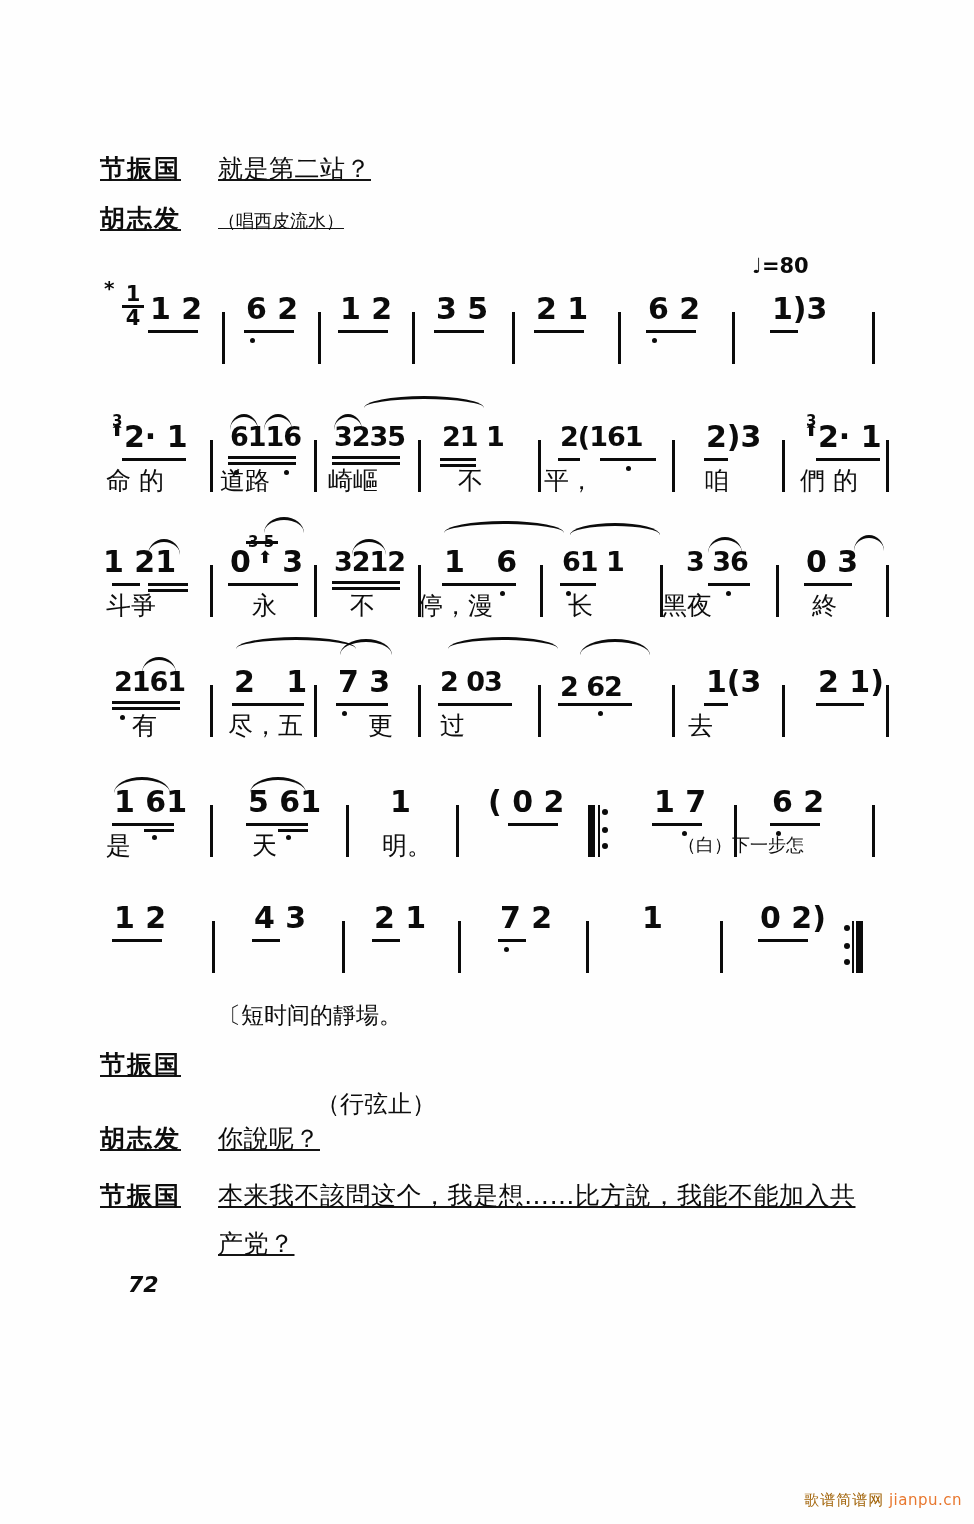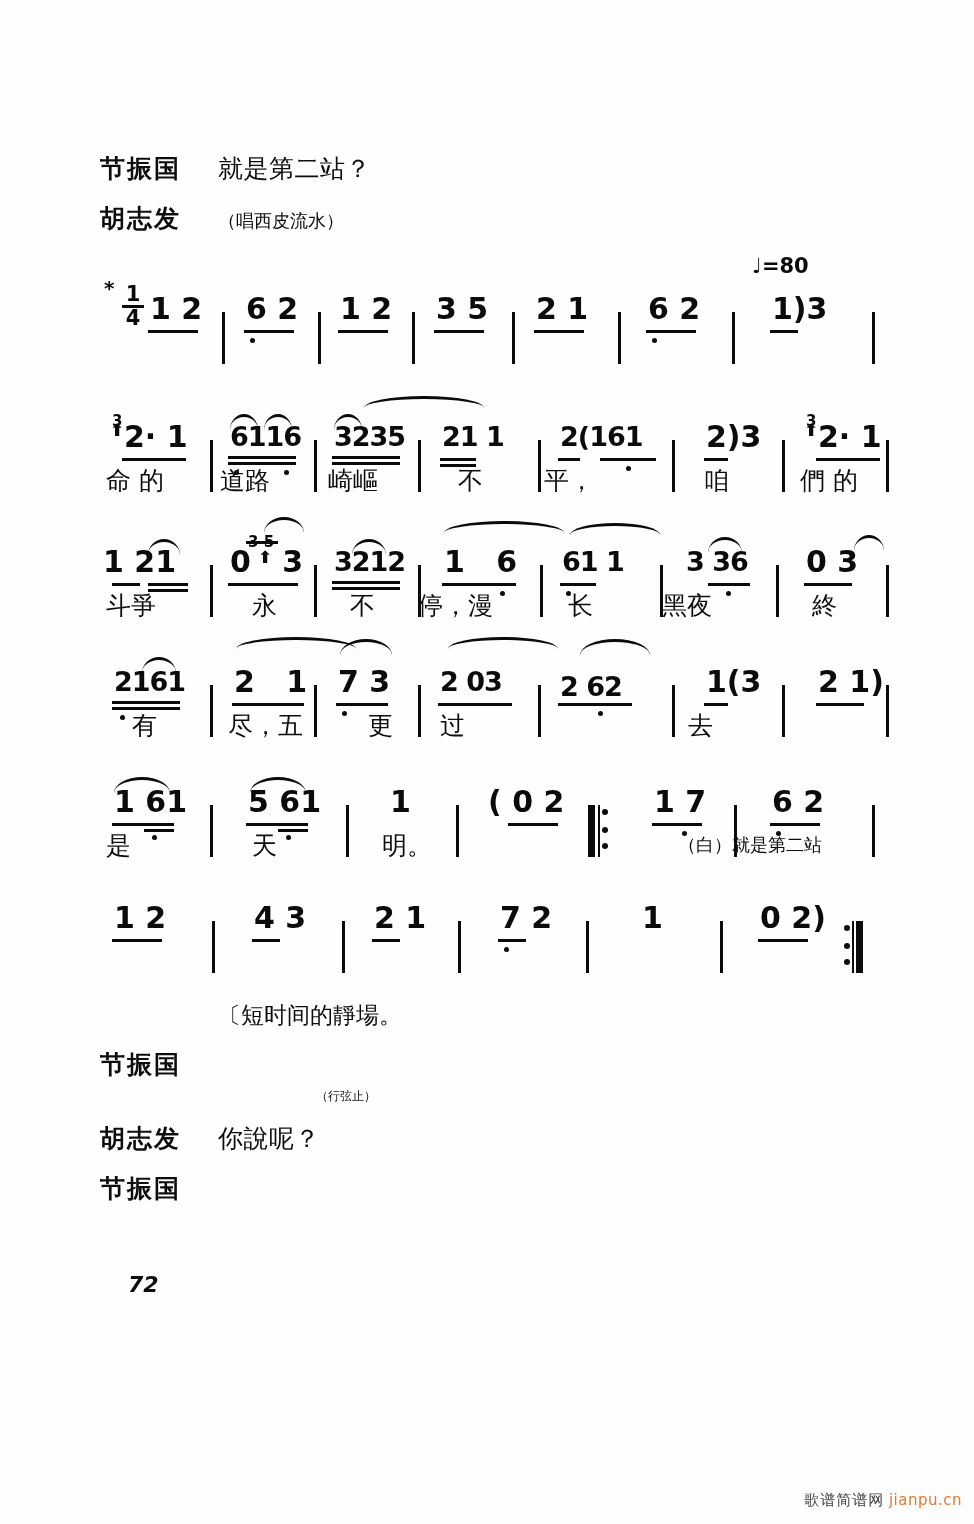--- a/index.html
+++ b/index.html
@@ -17,20 +17,21 @@
     height: 1524px;
     background: #fefefe;
     overflow: hidden;
   }
 
   
   .dlg-row {
     position: absolute;
     display: flex;
     align-items: baseline;
+    text-decoration: underline;
   }
   .speaker {
     width: 118px;
     flex: 0 0 118px;
     font-weight: bold;
     font-size: 25px;
     letter-spacing: 2px;
     color: #0d0d0d;
   }
   .speech {
@@ -179,21 +180,21 @@
     font-style: italic;
     color: #0d0d0d;
   }
   #watermark {
     position: absolute;
     right: 12px;
     bottom: 14px;
     font-size: 15px;
     white-space: nowrap;
   }
-  #watermark .wm-cn { color: #404040; letter-spacing: 1px; }
+  #watermark .wm-cn { color: #a16207; letter-spacing: 1px; }
   #watermark .wm-en { color: #e8772e; letter-spacing: 0.5px; }
 </style>
 </head>
 <body>
 
 <div id="page">
 
   <div class="dlg-row" style="left:100px; top:152px;">
     <span class="speaker">节振国</span>
     <span class="speech">就是第二站？</span>
@@ -451,21 +452,21 @@
       <span class="n" style="left:672px; top:4px;">6 2</span>
       <div class="beam" style="left:670px; top:40px; width:50px;"></div>
       <div class="odot" style="left:676px; top:48px;"></div>
       <div class="bar" style="left:772px;"></div>
     </div>
 
     <div class="lyric-row">
       <span class="ly" style="left:6px;">是</span>
       <span class="ly" style="left:152px;">天</span>
       <span class="ly" style="left:282px;">明。</span>
-      <span class="ly small" style="left:578px; top:4px;">（白）就是第二站</span>
+      <span class="ly small" style="left:578px; top:4px;">（白）下一步怎</span>
     </div>
   </div>
 
   <div class="system" id="sys6" style="top:885px; height:96px;">
     <div class="note-row" style="top:14px;">
       <span class="n" style="left:14px; top:4px;">1 2</span>
       <div class="beam" style="left:12px; top:40px; width:50px;"></div>
       <div class="bar" style="left:112px;"></div>
 
       <span class="n" style="left:154px; top:4px;">4 3</span>
@@ -494,29 +495,30 @@
       <div class="bar thick" style="left:756px;"></div>
     </div>
 
   </div>
 
   <div class="stage-dir" style="left:218px; top:1000px;">〔短时间的靜場。</div>
 
   <div class="dlg-row" style="left:100px; top:1048px;">
     <span class="speaker">节振国</span>
   </div>
-  <div class="stage-dir" style="left:316px; top:1088px; font-size:12px;font-family:Liberation Serif, serif;">（行弦止）</div>
+  <div class="stage-dir" style="left:316px; top:1088px; font-size:24px;font-family:Liberation Serif, serif;">（行弦止）</div>
 
   <div class="dlg-row" style="left:100px; top:1122px;">
     <span class="speaker">胡志发</span>
     <span class="speech">你說呢？</span>
   </div>
 
   <div class="dlg-row" style="left:100px; top:1172px; width:790px;">
     <span class="speaker">节振国</span>
+    <span class="speech wrap" style="width:660px; line-height:48px;">本来我不該問这个，我是想……比方說，我能不能加入共产党？</span>
   </div>
 
   <div id="pageno">72</div>
 
   <div id="watermark">
     <span class="wm-cn">歌谱简谱网</span>
     <span class="wm-en">jianpu.cn</span>
   </div>
 
 </div>

